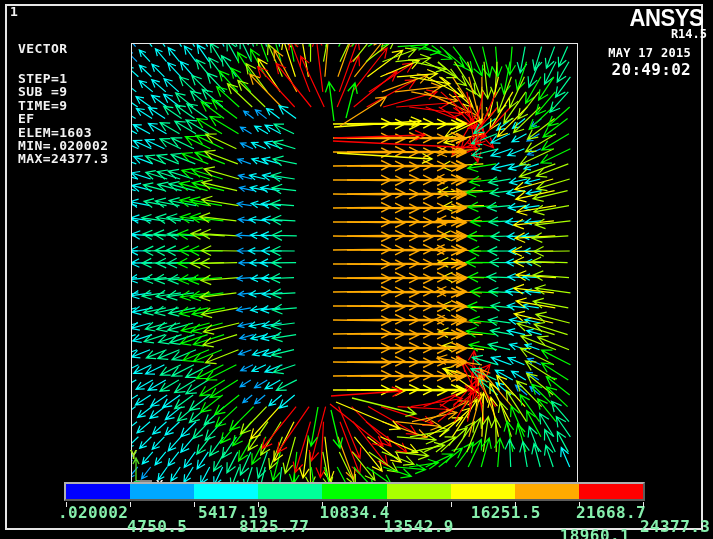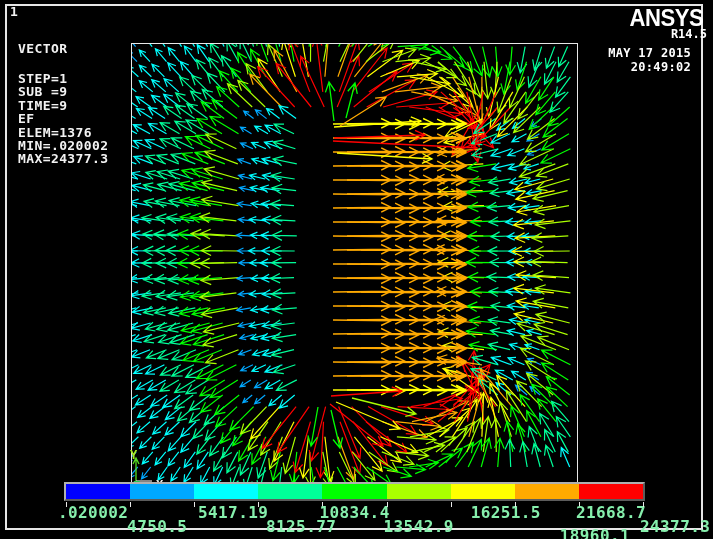--- a/index.html
+++ b/index.html
@@ -8,42 +8,42 @@
   .abs{position:absolute;}
   #frame{left:5px;top:4px;width:698px;height:526px;border:2px solid #e6e6e6;box-sizing:border-box;}
   .anno{font-size:13px;font-weight:bold;letter-spacing:0.4px;color:#f2f2f2;white-space:pre;line-height:13.4px;}
   #plotnum{left:10px;top:5px;}
   #plottype{left:18px;top:19px;margin-top:23px;}
   #annolines{left:18px;top:46px;margin-top:26px;}
   #logo{right:10px;top:4px;font-family:"Liberation Sans","DejaVu Sans",sans-serif;
         font-size:24px;font-weight:700;letter-spacing:-0.5px;transform:scaleX(0.92);transform-origin:right top;}
   #release{right:6px;top:27px;font-size:12px;font-weight:bold;margin-left:48px;}
   #dateline{right:22px;top:46px;font-size:12px;font-weight:bold;letter-spacing:0.3px;}
-  #timeline{right:22px;top:60px;font-size:12px;font-weight:bold;letter-spacing:0.3px;}
+  #timeline{right:22px;top:60px;font-size:16px;font-weight:bold;letter-spacing:0.3px;}
   #fieldsvg{left:0;top:0;}
   
   #colorbar{left:64px;top:482px;width:577px;height:15px;border:2px outset #b0b0b0;display:flex;}
   #colorbar .seg{flex:1 1 auto;height:100%;}
   .cbtick{position:absolute;width:1px;height:5px;background:#e8e8e8;top:502px;}
   .cblabel{position:absolute;font-size:16px;font-weight:bold;letter-spacing:0.4px;color:#86efac;white-space:pre;}
 </style>
 </head>
 <body>
 
 <div id="stage">
   <div id="frame" class="abs"></div>
 
   <div id="plotnum" class="abs anno">1</div>
   <div id="plottype" class="abs anno">VECTOR</div>
   <div id="annolines" class="abs">
       <div class="anno">STEP=1</div>
       <div class="anno">SUB =9</div>
       <div class="anno">TIME=9</div>
       <div class="anno">EF</div>
-      <div class="anno">ELEM=1376</div>
+      <div class="anno">ELEM=1603</div>
       <div class="anno">MIN=.020002</div>
       <div class="anno">MAX=24377.3</div>
     </div>
 
   <div id="logo" class="abs">ANSYS</div>
   <div id="release" class="abs">R14.5</div>
   <div id="dateline" class="abs">MAY 17 2015</div>
   <div id="timeline" class="abs">20:49:02</div>
 
   <svg id="fieldsvg" class="abs" width="713" height="539">
@@ -939,21 +939,21 @@
       <div class="seg" style="background: rgb(255, 0, 0);"></div>
     </div>
   <div id="cbextras"></div>
 <div class="cbtick abs" style="left: 66px;"></div>
     <div class="cblabel abs" style="left: 58px; top: 503px;">.020002</div>
     <div class="cbtick abs" style="left: 130.111px;"></div>
     <div class="cblabel abs" style="left: 127.111px; top: 516.5px;">4750.5</div>
     <div class="cbtick abs" style="left: 194.222px;"></div>
     <div class="cblabel abs" style="left: 198px; top: 503px;">5417.19</div>
     <div class="cbtick abs" style="left: 258.333px;"></div>
-    <div class="cblabel abs" style="left: 266px; top: 516.5px;">8125.77</div>
+    <div class="cblabel abs" style="left: 239px; top: 516.5px;">8125.77</div>
     <div class="cbtick abs" style="left: 322.444px;"></div>
     <div class="cblabel abs" style="left: 319.444px; top: 503px;">10834.4</div>
     <div class="cbtick abs" style="left: 386.556px;"></div>
     <div class="cblabel abs" style="left: 383.556px; top: 516.5px;">13542.9</div>
     <div class="cbtick abs" style="left: 450.667px;"></div>
     <div class="cblabel abs" style="left: 447.667px; top: 503px; margin-left: 23px;">16251.5</div>
     <div class="cbtick abs" style="left: 514.778px;"></div>
     <div class="cblabel abs" style="left: 511.778px; top: 526px; margin-left: 48px;">18960.1</div>
     <div class="cbtick abs" style="left: 578.889px;"></div>
     <div class="cblabel abs" style="left: 575.889px; top: 503px;">21668.7</div>

